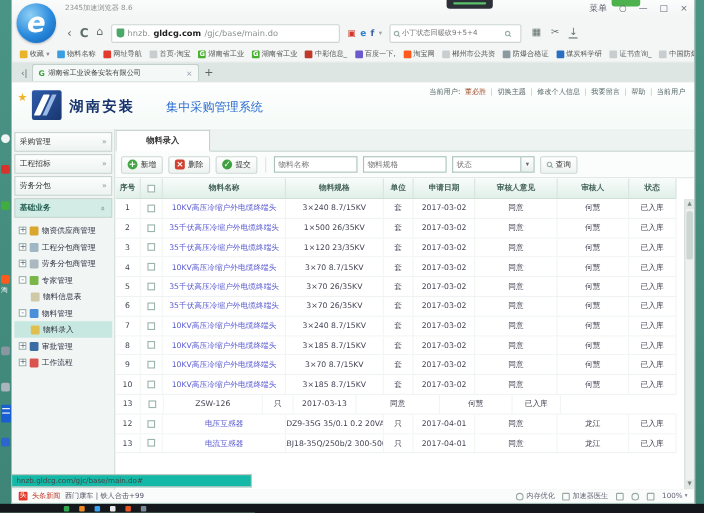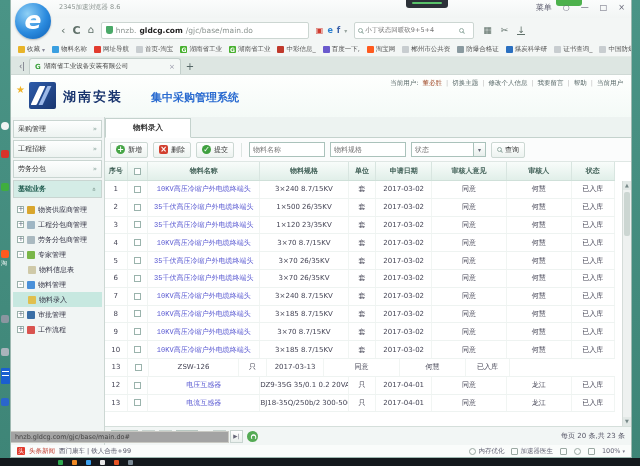--- a/index.html
+++ b/index.html
@@ -44,21 +44,21 @@
   .tclose{margin-left:auto;color:#99a;font-size:7px;}
   .newtab{width:18px;text-align:center;color:#566;font-size:10px;line-height:14px;}
   
   .viewport{position:relative;height:370px;background:#fff;border-top:1px solid #cfd9d5;}
   .phead{position:relative;height:42px;background:linear-gradient(#fefffe,#f4faf7);}
   .star{position:absolute;left:5px;top:9px;color:#f0b429;font-size:10px;}
   .alogo{position:absolute;left:18px;top:7px;width:27px;height:27px;background:linear-gradient(135deg,#2e5cab,#19366f);border-radius:2px;overflow:hidden;}
   .alogo i{position:absolute;left:6px;top:4px;width:6px;height:19px;background:#fff;transform:skewX(-25deg);border-radius:1px;}
   .alogo em{position:absolute;left:14px;top:4px;width:4px;height:19px;background:#9db9e8;transform:skewX(-25deg);}
   .brand{position:absolute;left:52px;top:13px;font-size:13px;font-weight:bold;color:#17336d;letter-spacing:2px;}
-  .systitle{position:absolute;left:140px;top:15px;font-size:11px;font-weight:bold;color:#2a6bd0;}
+  .systitle{position:absolute;left:140px;top:15px;font-size:11px;font-weight:normal;color:#2a6bd0;}
   .toplinks{position:absolute;right:8px;top:4px;display:flex;gap:4px;font-size:6.5px;color:#566;}
   .toplinks .sep{color:#bbb;}
   .uname{color:#a04a28;}
   .content{display:flex;height:328px;}
   .sidebar{width:94px;background:#f1f5f4;border-right:1px solid #ccd7d3;padding:3px 2px 0 2px;}
   .panel{height:18px;background:linear-gradient(#fdfefe,#edf3f1);border:1px solid #c9d5d1;margin-bottom:2px;display:flex;align-items:center;justify-content:space-between;padding:0 4px;font-size:7px;color:#333;}
   .panel.expanded{background:#d4ece6;color:#1d5a4d;font-weight:bold;}
   .panel-ar{color:#8aa59d;font-size:7px;line-height:1;}
   .panel.expanded .panel-ar{transform:rotate(-90deg);}
   .tree{padding-top:2px;}
@@ -78,33 +78,33 @@
   .tsep{width:1px;height:14px;background:#dde5e2;margin:0 2px;}
   .tfilter{width:76px;height:15px;border:1px solid #aac2bb;background:#fff;font-size:7px;color:#666;padding:0 3px;outline:none;}
   .selwrap{display:flex;}
   .selwrap .tfilter{width:62px;border-right:none;}
   .selbtn{width:13px;height:15px;border:1px solid #aac2bb;background:linear-gradient(#fff,#e8efec);font-size:6px;color:#667;text-align:center;line-height:14px;}
   .grid{flex:1;position:relative;overflow:hidden;}
   .ghead{display:flex;width:510px;height:19px;background:linear-gradient(#f8fcfa,#e1efe9);border-bottom:1px solid #cfe0d9;}
   .gh{height:100%;display:flex;align-items:center;justify-content:center;font-size:7px;font-weight:bold;color:#44635a;border-right:1px solid #d8e5e0;overflow:hidden;}
   .grow{display:flex;width:510px;height:17.8px;border-bottom:1px solid #eef3f1;background:#fff;}
   .gc{display:flex;align-items:center;justify-content:center;font-size:7px;color:#445;border-right:1px solid #f1f5f3;overflow:hidden;white-space:nowrap;}
-  .glink{color:#5a5ad2;font-family:Liberation Mono, monospace;}
+  .glink{color:#5a5ad2;}
   .cbx{width:7px;height:7px;border:1px solid #9ab3ac;background:#fff;}
   .gscroll{position:absolute;right:0;top:19px;bottom:0;width:9px;background:#eef1f0;border-left:1px solid #d5dcd9;}
   .gsar{position:absolute;left:0;width:8px;height:9px;font-size:5px;color:#788;text-align:center;line-height:9px;background:#e2e8e6;}
   .gsth{position:absolute;left:1px;right:1px;top:11px;height:44px;background:#ccd6d2;border-radius:2px;}
   .pager{height:19px;background:#f2f6f5;border-top:1px solid #d5dfdb;display:flex;align-items:center;gap:4px;padding:0 6px;font-size:7px;color:#556;}
   .psel{width:27px;height:13px;border:1px solid #b8c8c2;background:#fff;display:flex;align-items:center;justify-content:space-between;padding:0 2px;font-size:7px;}
   .psel .ar{font-size:5px;color:#778;}
   .pbtn{width:13px;height:13px;border:1px solid #c8d4d0;background:linear-gradient(#fff,#e9efec);display:flex;align-items:center;justify-content:center;font-size:5.5px;color:#667;}
   .pinput{width:22px;height:12px;border:1px solid #b8c8c2;background:#fff;text-align:center;font-size:7px;color:#334;outline:none;padding:0;}
   .prefresh{width:11px;height:11px;border-radius:50%;background:#54aa54;color:#fff;font-size:7px;font-weight:bold;text-align:center;line-height:11px;}
   .psummary{margin-left:auto;color:#556;}
-  .linkpreview{position:absolute;left:0;bottom:1px;width:218px;height:12px;background:#a3a3a3;border:1px solid #c9c9c3;border-left:none;font-size:6.5px;color:#444;line-height:11px;padding:0 4px;overflow:hidden;white-space:nowrap;}
+  .linkpreview{position:absolute;left:0;bottom:1px;width:218px;height:12px;background:#14b8a6;border:1px solid #c9c9c3;border-left:none;font-size:6.5px;color:#444;line-height:11px;padding:0 4px;overflow:hidden;white-space:nowrap;}
   .statusbar{height:13px;background:#fafcfb;border-top:1px solid #e2e8e6;display:flex;align-items:center;gap:4px;padding:0 6px;font-size:6.5px;color:#556;}
   .nbadge{width:8px;height:8px;background:#e23b2e;border-radius:1px;color:#fff;font-size:6px;text-align:center;line-height:8px;}
   .nlabel{color:#c0392b;}
   .srt{margin-left:auto;display:flex;align-items:center;gap:7px;color:#667;}
   .sico{width:7px;height:7px;border:1px solid #9aa8a2;border-radius:1px;display:inline-block;}
   .sico.rnd{border-radius:50%;}
   .zoomlvl{display:flex;align-items:center;gap:2px;}
   .zoomlvl .ar{font-size:5px;color:#778;}
   .taskbar{position:absolute;left:0;right:0;bottom:0;height:8px;background:#14181d;display:flex;align-items:center;gap:9px;padding-left:58px;}
   .tdot{width:5px;height:5px;border-radius:1px;}
@@ -555,34 +555,20 @@
                   <div class="gc" style="width: 66px;">龙江</div>
                   <div class="gc" style="width: 44px;">已入库</div>
                 </div>
               </div>
             <div class="gscroll">
               <span class="gsar" style="top:0;">▲</span>
               <span class="gsth"></span>
               <span class="gsar" style="bottom:0;">▼</span>
             </div>
           </div>
-          <div class="pager">
-            <div class="psel">
-                <span>20</span>
-                <span class="ar">▾</span>
-              </div>
-            <div class="pbtn">|◀</div>
-            <div class="pbtn">◀</div>
-            <input class="pinput" value="1" style="">
-            <span>/2</span>
-            <div class="pbtn">▶</div>
-            <div class="pbtn">▶|</div>
-            <span class="prefresh" style="transform:rotate(90deg);">C</span>
-            <span class="psummary">每页 20 条,共 23 条</span>
-          </div>
         </div>
       </div>
 
       <div class="linkpreview">hnzb.gldcg.com/gjc/base/main.do#</div>
     </div>
 
     <div class="statusbar">
       <span class="nbadge">头</span>
       <span class="nlabel">头条新闻</span>
       <span>西门康车 | 铁人合击+99</span>

